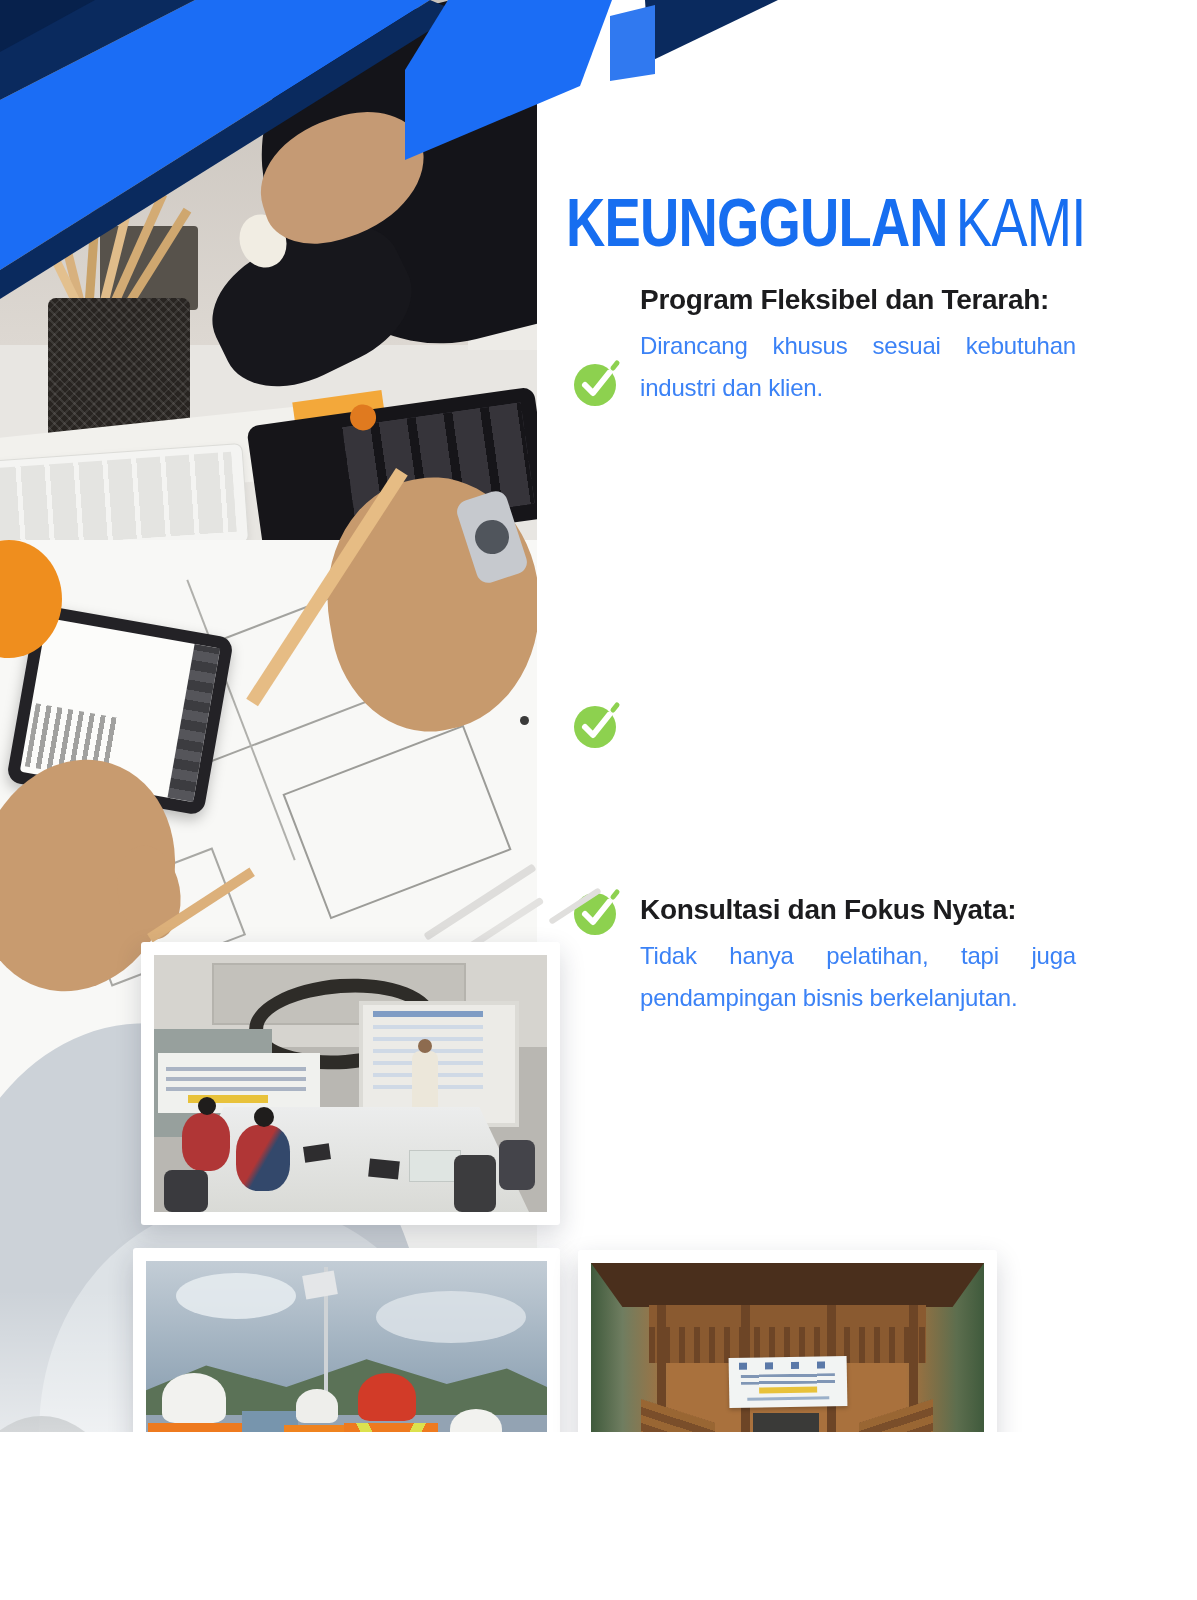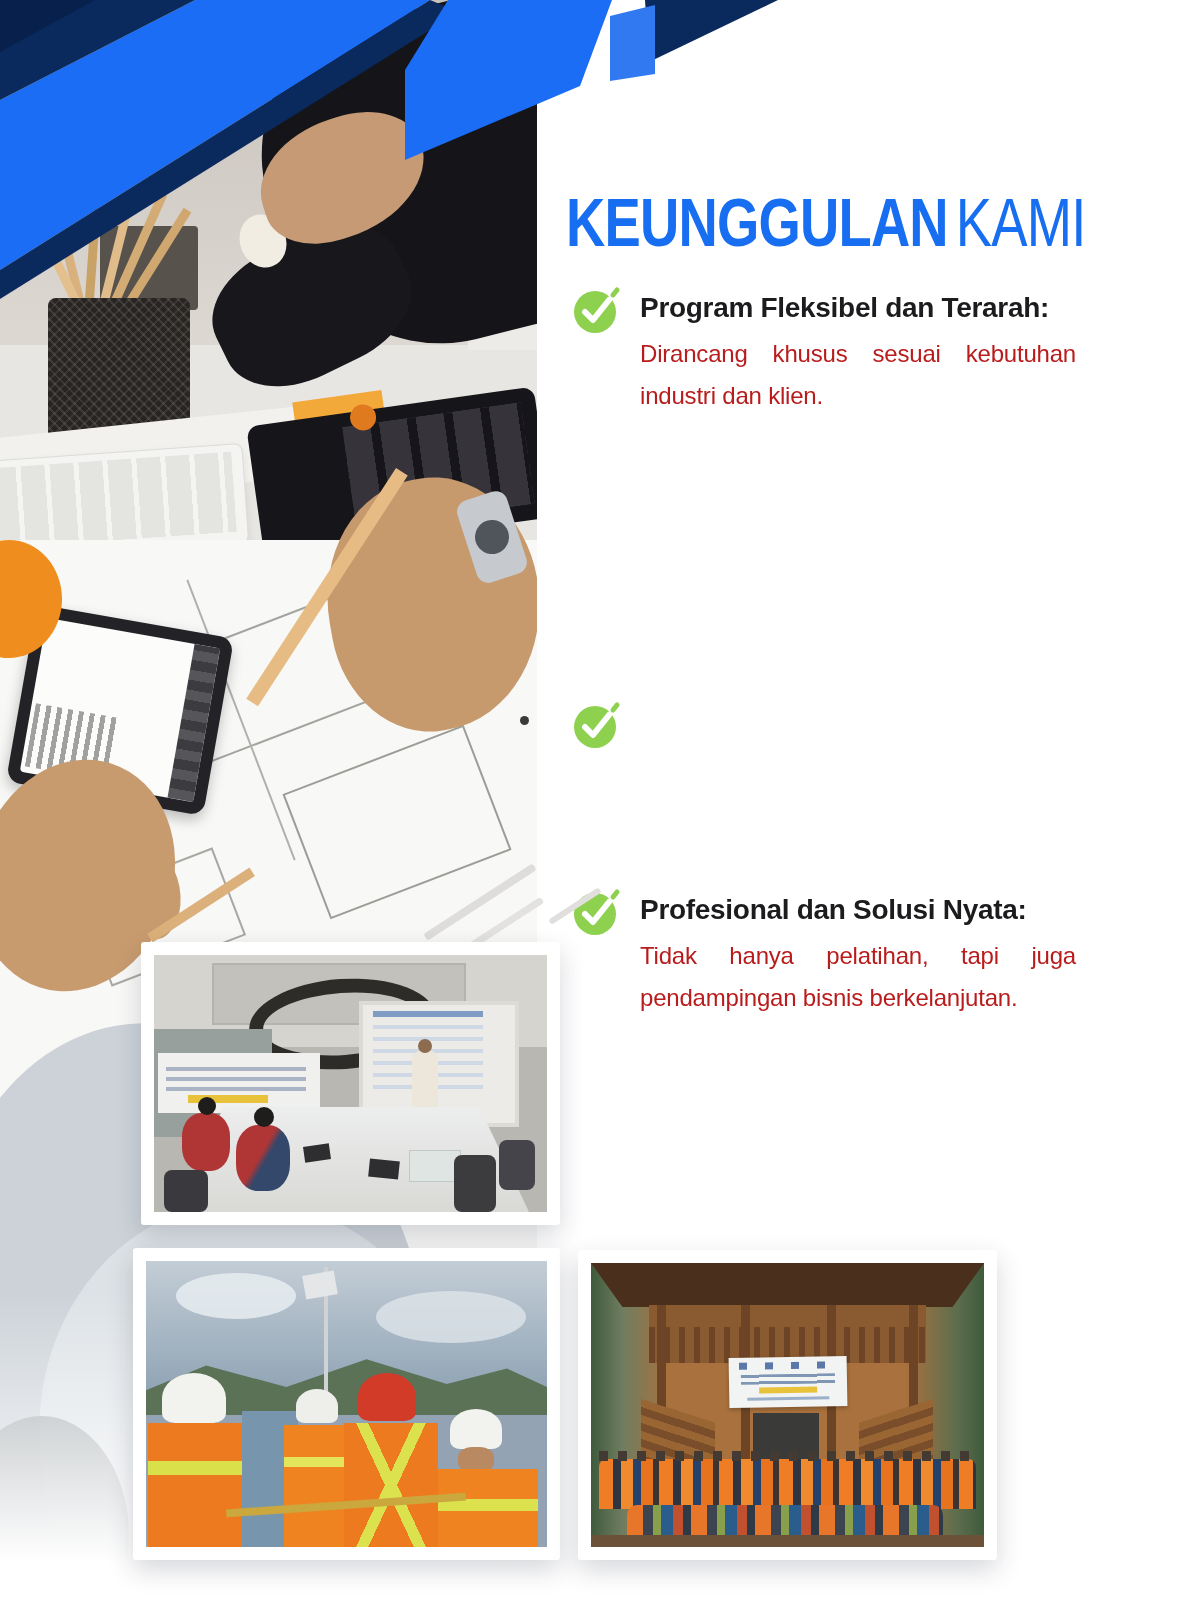--- a/index.html
+++ b/index.html
@@ -1,17 +1,17 @@
 <!DOCTYPE html>
 <html style="--heading_blue: #176ef0; --brand_blue: #1b6df5; --navy: #0a2a5e; --check_green: #8dd14f; --text_dark: #1c1c1e;"><head>
 <meta charset="utf-8">
 <style>
   html,body{margin:0;padding:0;background:#ffffff;}
   #page{
-    position:relative;width:1197px;height:1600px;overflow:hidden;background:#ffffff;
+    position:relative;width:1197px;height:1432px;overflow:hidden;background:#ffffff;
     font-family:"Liberation Sans",sans-serif;
   }
   .abs{position:absolute;}
   .ph{position:absolute;}          
   .poly{position:absolute;left:0;top:0;width:1197px;height:320px;}
 
   
   #main-photo{left:0;top:0;width:537px;height:1600px;overflow:hidden;background:#e8e6e2;}
 
   
@@ -26,21 +26,21 @@
   
   .adv-item{position:absolute;left:570px;width:512px;display:flex;align-items:flex-start;}
   .adv-icon{width:52px;height:52px;flex:0 0 52px;}
   .adv-text{width:436px;margin-left:18px;padding-top:8px;}
   .adv-title{
     font-size:28px;font-weight:bold;letter-spacing:-0.3px;white-space:nowrap;
     color:var(--text_dark,#1c1c1e);margin:0 0 9px 0;
   }
   .adv-body{
     font-size:24px;line-height:42px;letter-spacing:-0.2px;text-align:justify;
-    color:#b91c1c;margin:0;
+    color:#3b82f6;margin:0;
   }
 
   
   .photo-card{
     position:absolute;background:#ffffff;padding:13px;border-radius:3px;
     box-shadow:0 10px 26px rgba(25,35,55,.18);
   }
   .card-inner{position:relative;overflow:hidden;width:100%;height:100%;}
 
   .chev{position:absolute;background:#dedddb;border-radius:3px;}
@@ -119,21 +119,21 @@
   <div class="poly" style="background:var(--navy,#0a2a5e);clip-path:polygon(0 0,195px 0,0 100px);"></div>
   <div class="poly" style="background:#07214c;clip-path:polygon(0 0,95px 0,0 52px);"></div>
   <div class="poly" style="background:var(--brand_blue,#1b6df5);clip-path:polygon(448px 0,612px 0,580px 86px,405px 160px,405px 70px);"></div>
   <div class="poly" style="background:var(--navy,#0a2a5e);clip-path:polygon(645px 0,778px 0,649px 62px);"></div>
   <div class="poly" style="background:#3079f0;clip-path:polygon(610px 16px,655px 5px,655px 74px,610px 81px);"></div>
 
   <div id="heading" class="abs">
     <span class="hb">KEUNGGULAN</span><span class="hl">KAMI</span>
   </div>
 
-  <div class="adv-item" style="top:284px;">
+  <div class="adv-item" style="top:276px;align-items:flex-end;">
     <svg class="adv-icon" viewBox="0 0 52 52">
       <circle cx="25" cy="28" r="21" fill="#8dd14f"></circle>
       <path d="M15 28 L23 36 L39 16" fill="none" stroke="#ffffff" stroke-width="6" stroke-linecap="round" stroke-linejoin="round"></path>
       <path d="M43 11 L47 6" fill="none" stroke="#8dd14f" stroke-width="5" stroke-linecap="round"></path>
     </svg>
     <div class="adv-text">
       <p class="adv-title">Program Fleksibel dan Terarah:</p>
       <p class="adv-body">Dirancang khusus sesuai kebutuhan industri dan klien.</p>
     </div>
   </div>
@@ -149,21 +149,21 @@
     </div>
   </div>
 
   <div class="adv-item" style="top:886px;">
     <svg class="adv-icon" viewBox="0 0 52 52">
       <circle cx="25" cy="28" r="21" fill="#8dd14f"></circle>
       <path d="M15 28 L23 36 L39 16" fill="none" stroke="#ffffff" stroke-width="6" stroke-linecap="round" stroke-linejoin="round"></path>
       <path d="M43 11 L47 6" fill="none" stroke="#8dd14f" stroke-width="5" stroke-linecap="round"></path>
     </svg>
     <div class="adv-text">
-      <p class="adv-title">Profesional dan Solusi Nyata:</p>
+      <p class="adv-title">Konsultasi dan Fokus Nyata:</p>
       <p class="adv-body">Tidak hanya pelatihan, tapi juga pendampingan bisnis berkelanjutan.</p>
     </div>
   </div>
 
 
   <div class="chev" style="left:415px;top:898px;width:130px;height:8px;transform:rotate(-33deg);"></div>
   <div class="chev" style="left:455px;top:922px;width:95px;height:7px;transform:rotate(-33deg);background:#e3e2e0;"></div>
   <div class="chev" style="left:545px;top:903px;width:60px;height:6px;transform:rotate(-33deg);background:#e0dfdd;"></div>
 
   <div class="photo-card" style="left:141px;top:942px;width:393px;height:257px;">

